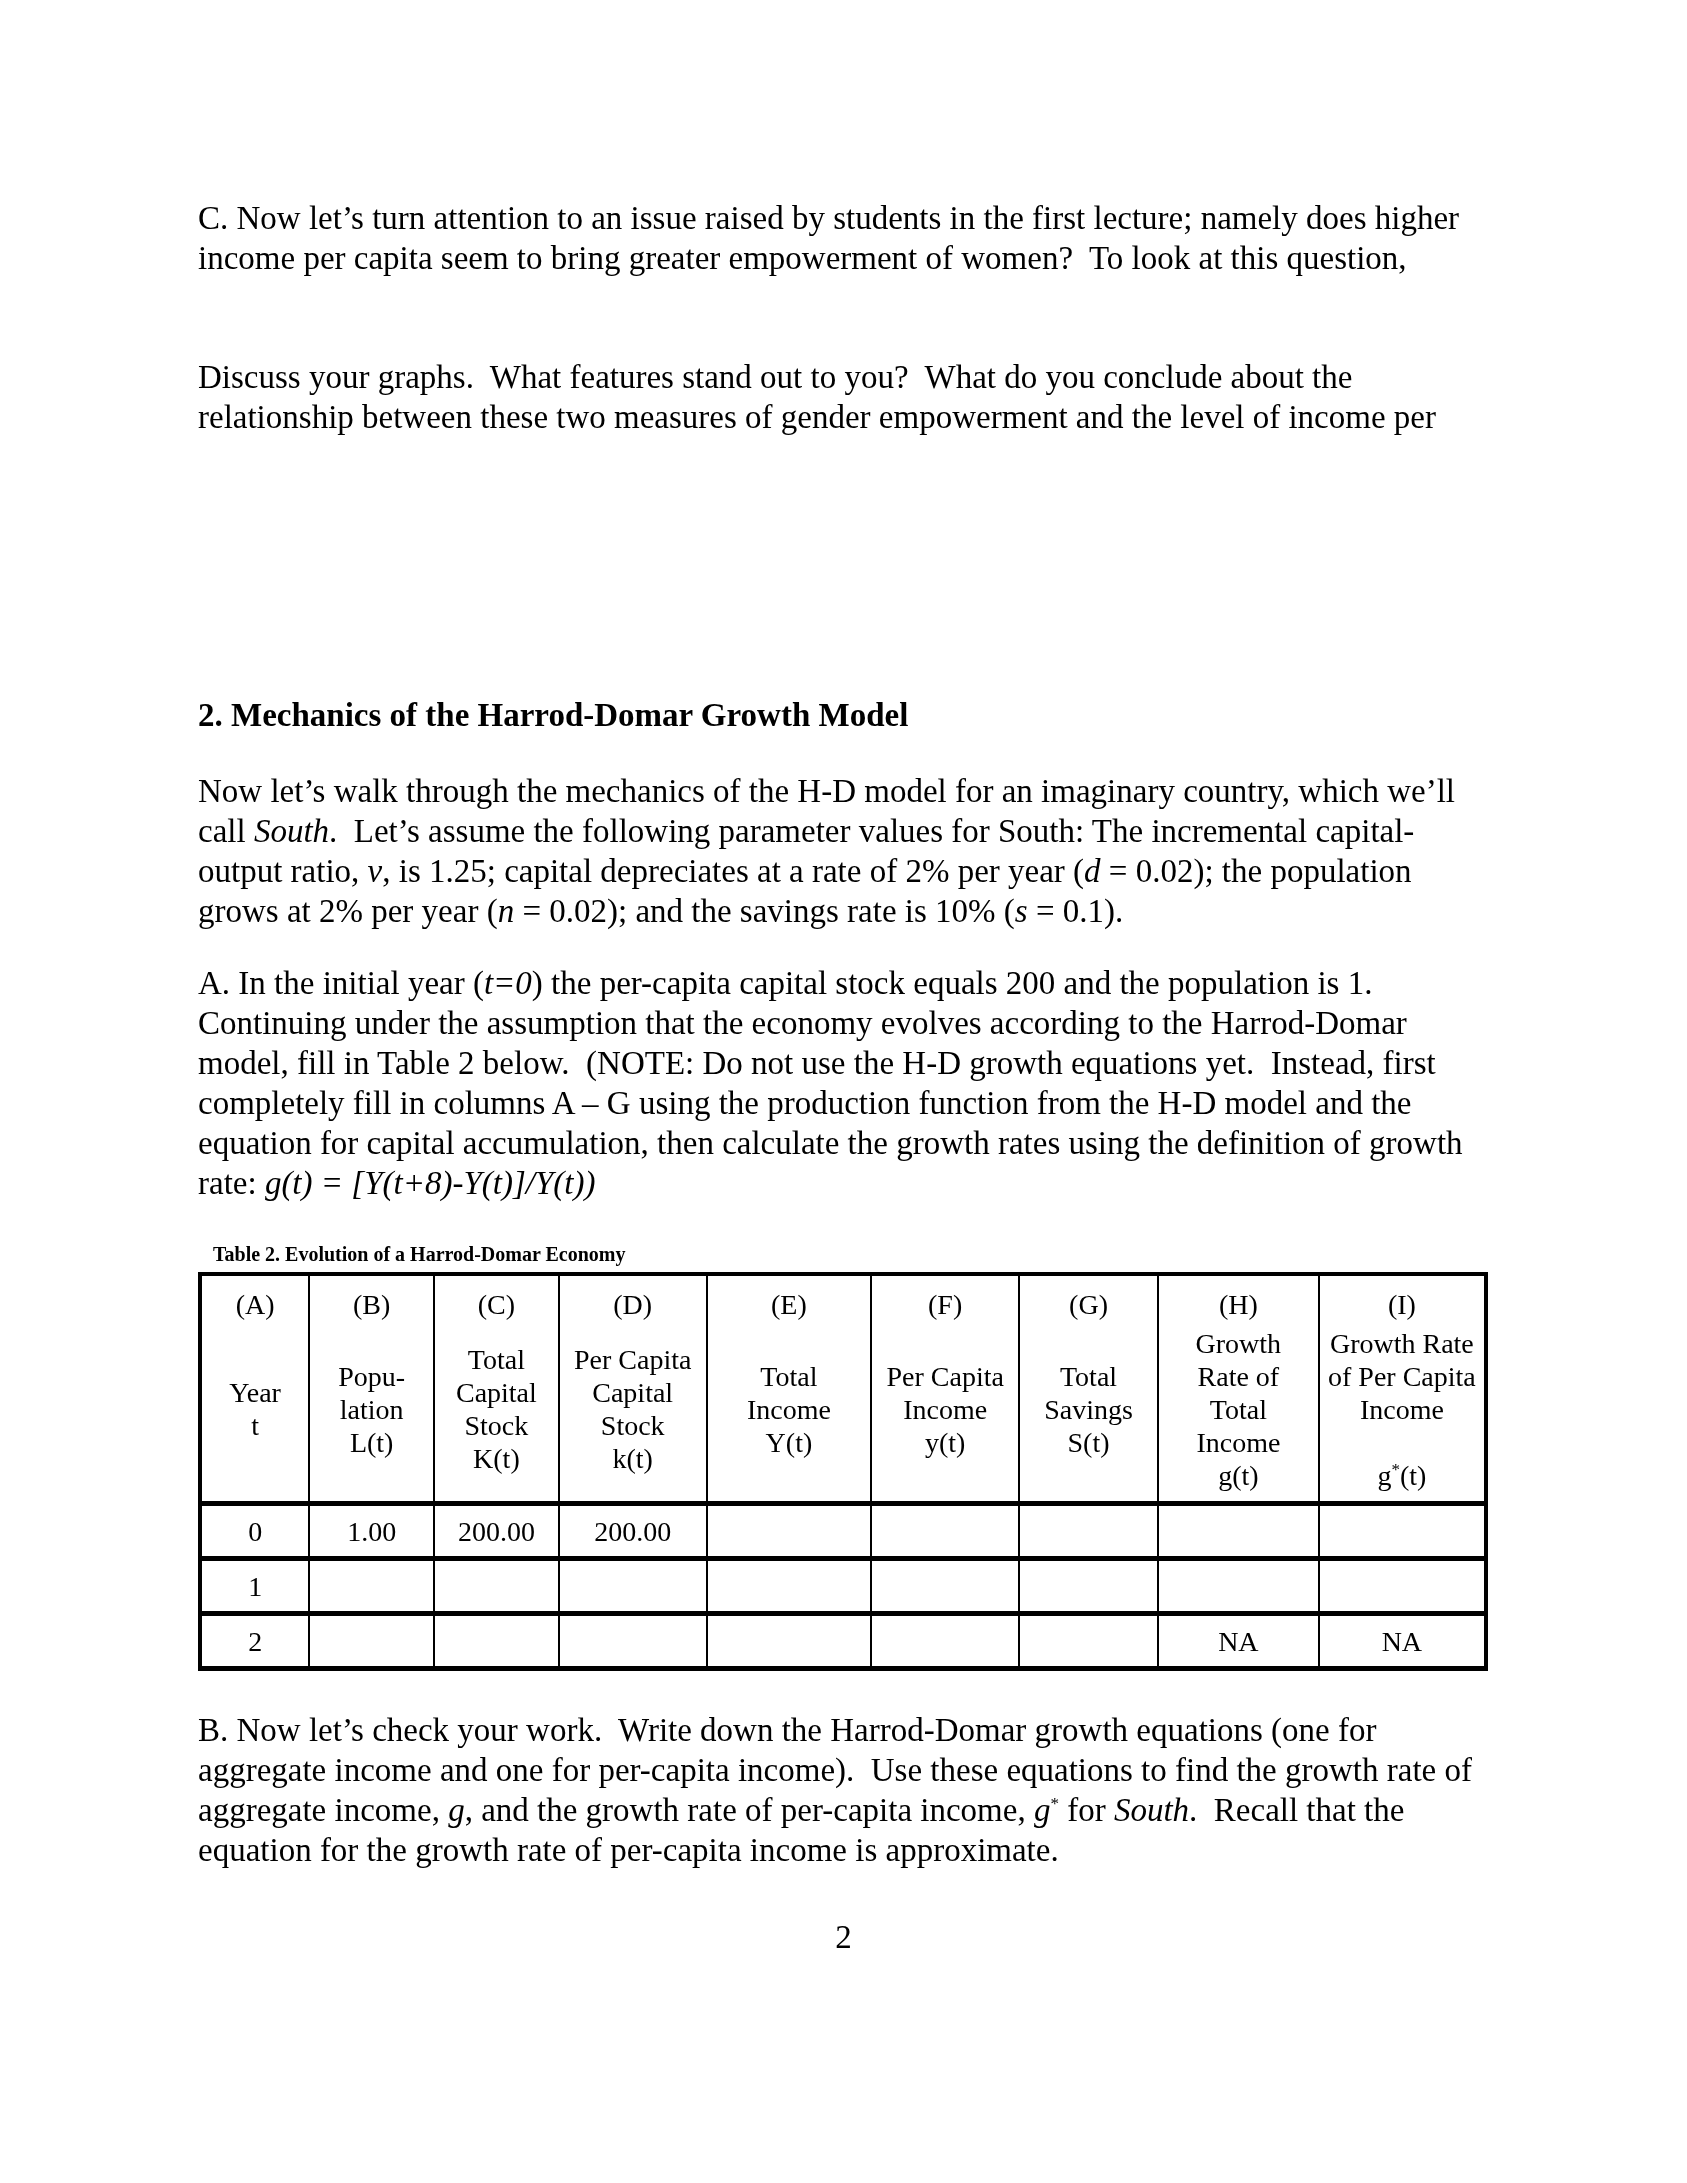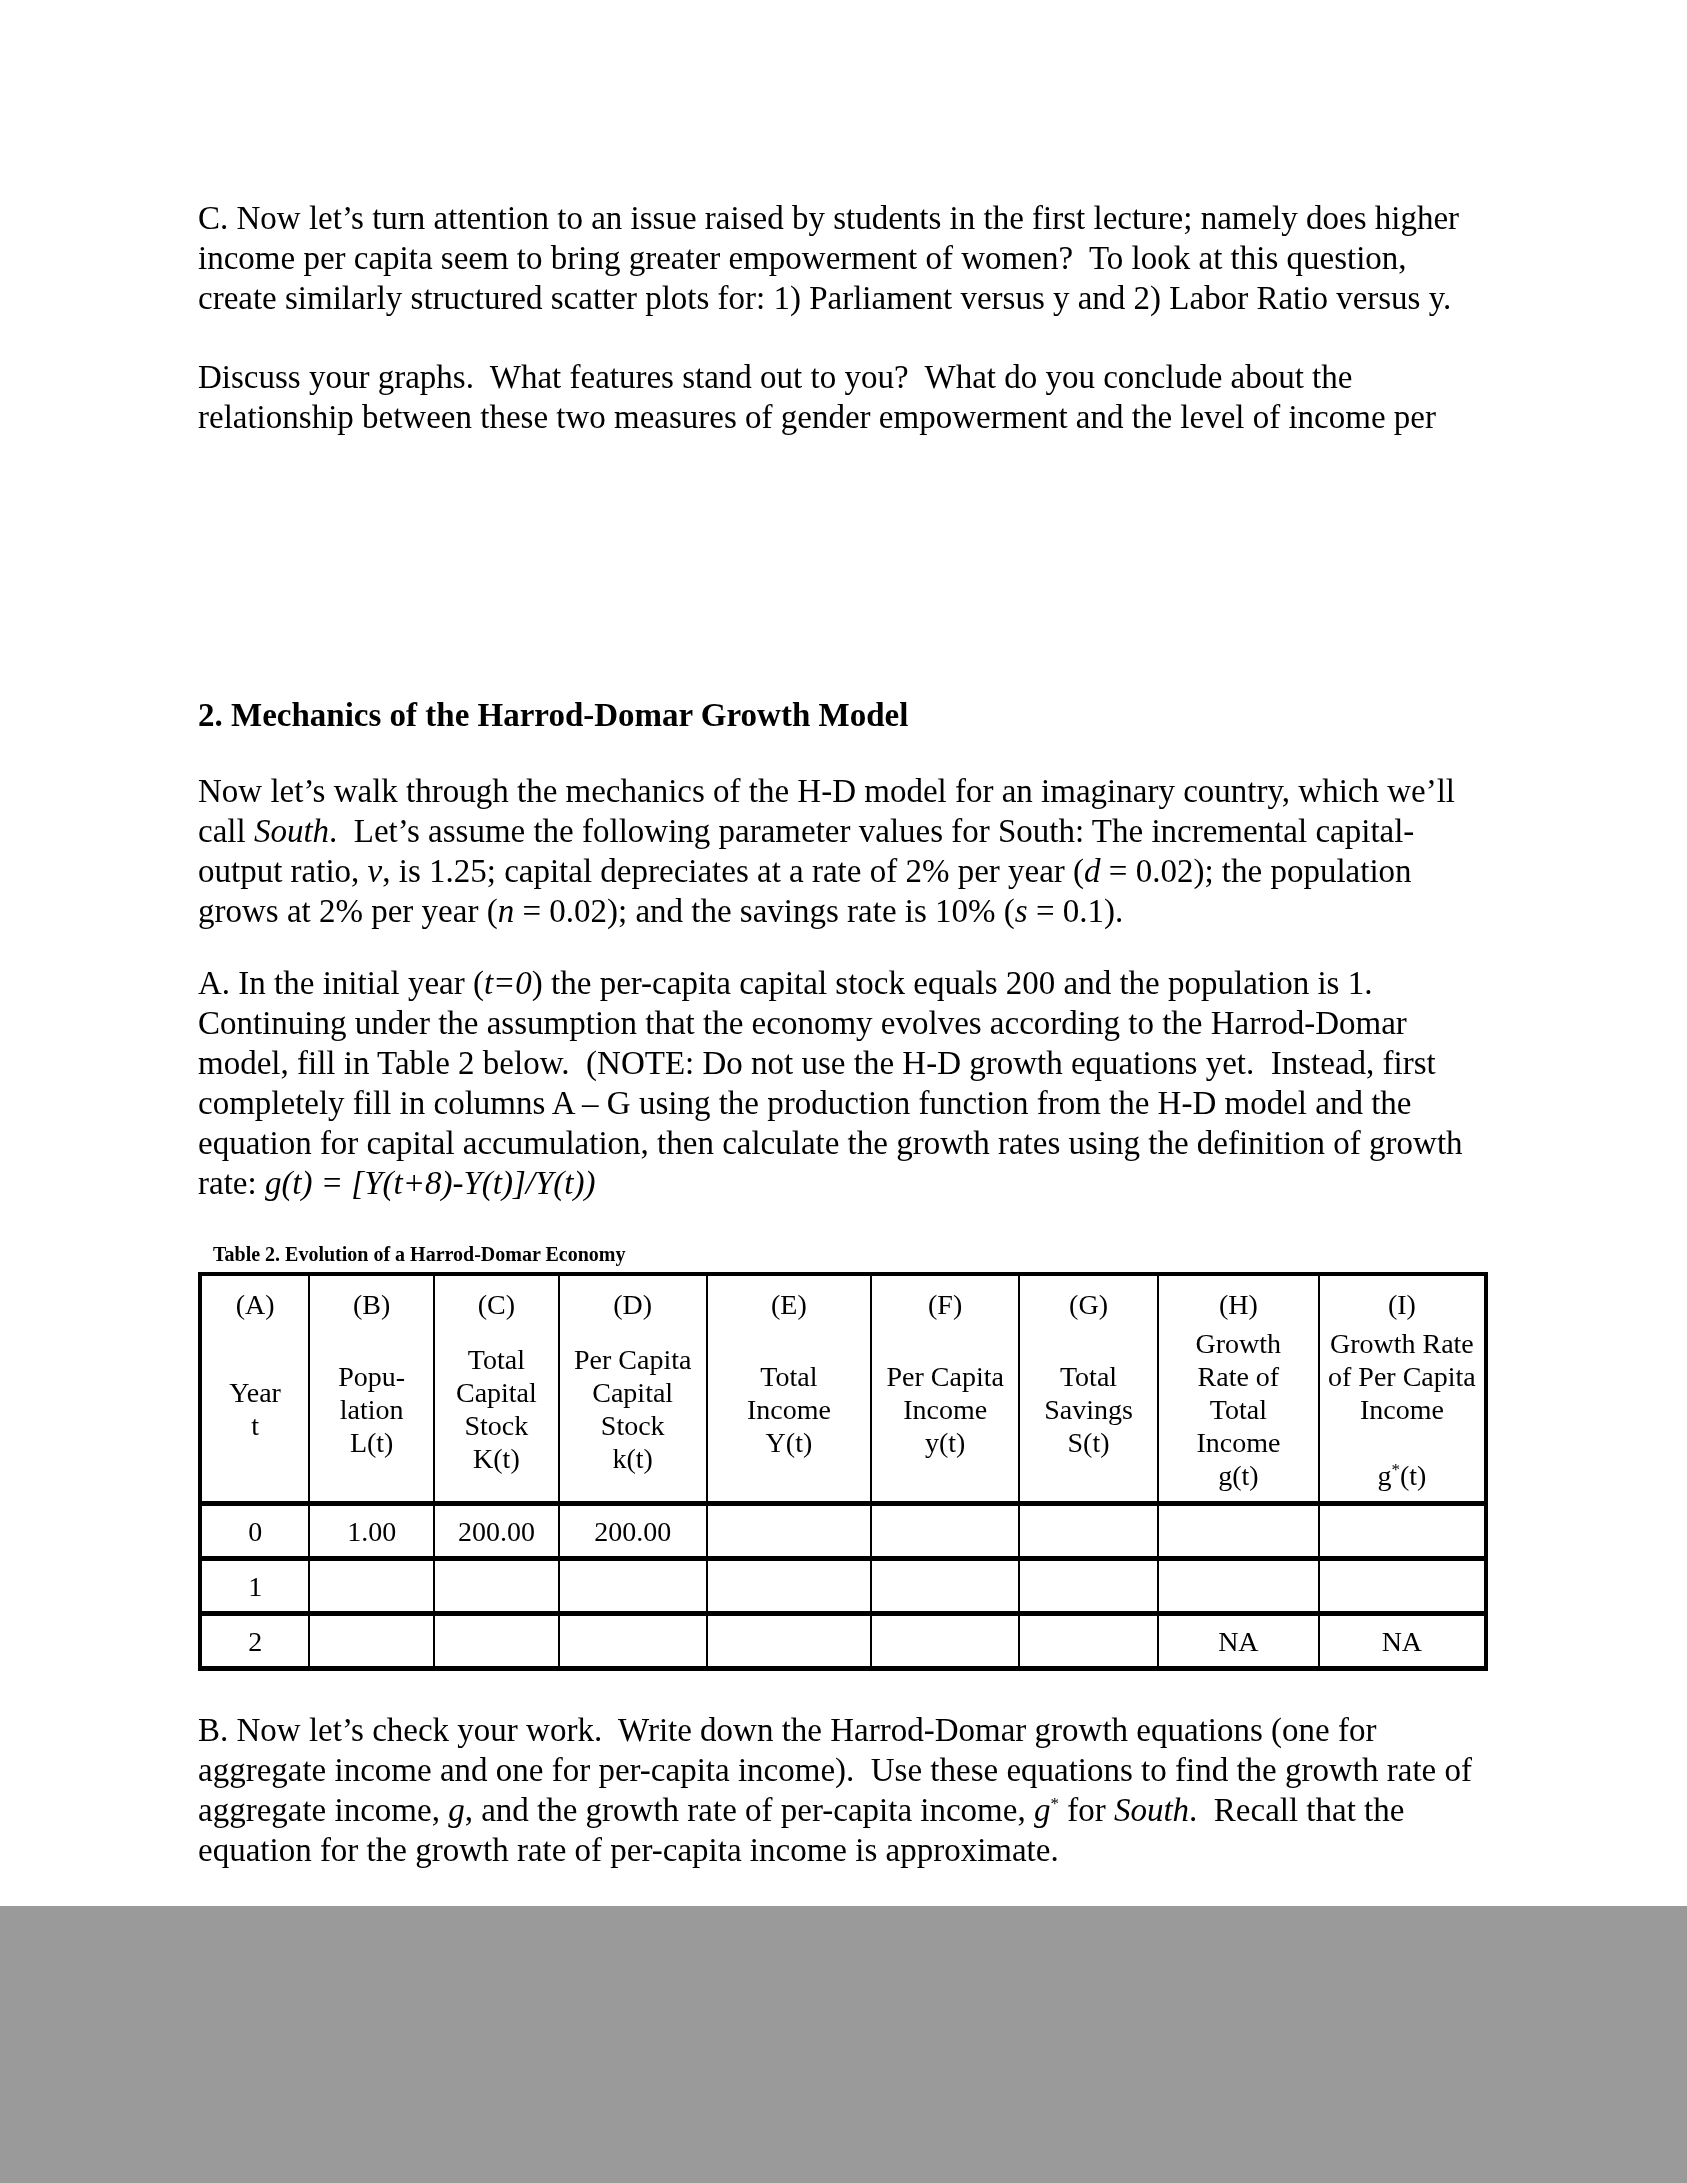--- a/index.html
+++ b/index.html
@@ -1,18 +1,18 @@
 <!DOCTYPE html>
 <html style="font-size:10.6px"><head>
 <meta charset="utf-8">
 <style>
   html,body{margin:0;padding:0;background:#9a9a9a;}
   .page{
     position:relative;
-    width:1687px;height:1906px;
+    width:1687px;height:2183px;
     background:#ffffff;color:#000000;
     font-family:"Liberation Serif","DejaVu Serif",serif;
     overflow:hidden;
   }
   .text-block{position:absolute;left:198px;font-size:33px;}
   .bline{height:40px;line-height:40px;white-space:nowrap;}
   .heading-block{position:absolute;left:198px;font-size:33px;font-weight:bold;line-height:40px;white-space:nowrap;}
   .caption-block{position:absolute;left:213px;font-size:20px;font-weight:bold;line-height:32px;white-space:nowrap;}
   #para-c{top:198px;}
   #para-discuss{top:357px;}
@@ -38,21 +38,20 @@
   #page-num{position:absolute;top:1917px;left:0;width:1687px;text-align:center;font-size:33px;line-height:40px;}
 </style>
 </head>
 <body>
 
 <div class="page">
 
   <div id="para-c" class="text-block">
       <div class="bline">C. Now let’s turn attention to an issue raised by students in the first lecture; namely does higher</div>
       <div class="bline">income per capita seem to bring greater empowerment of women?&nbsp; To look at this question,</div>
-      <div class="bline">create similarly structured scatter plots for: 1) Parliament versus y and 2) Labor Ratio versus y.</div>
     </div>
 
   <div id="para-discuss" class="text-block">
       <div class="bline">Discuss your graphs.&nbsp; What features stand out to you?&nbsp; What do you conclude about the</div>
       <div class="bline">relationship between these two measures of gender empowerment and the level of income per</div>
     </div>
 
   <div id="heading" class="heading-block">2. Mechanics of the Harrod-Domar Growth Model</div>
 
   <div id="para-intro" class="text-block">

